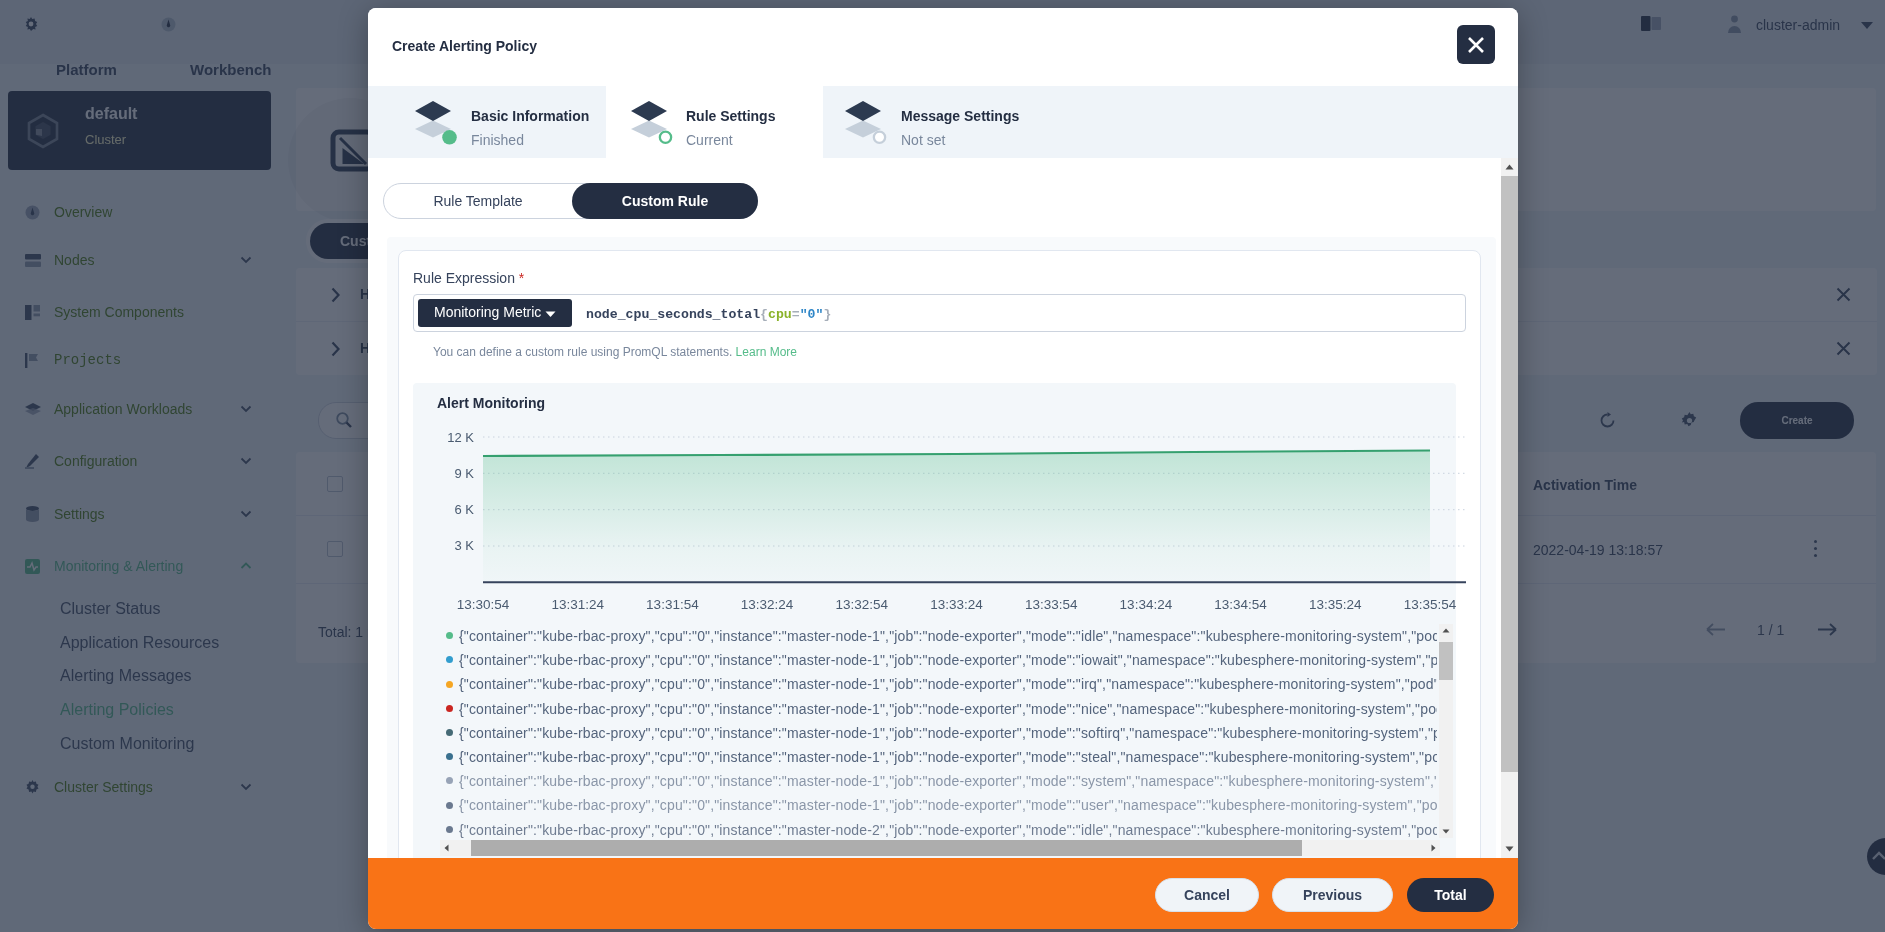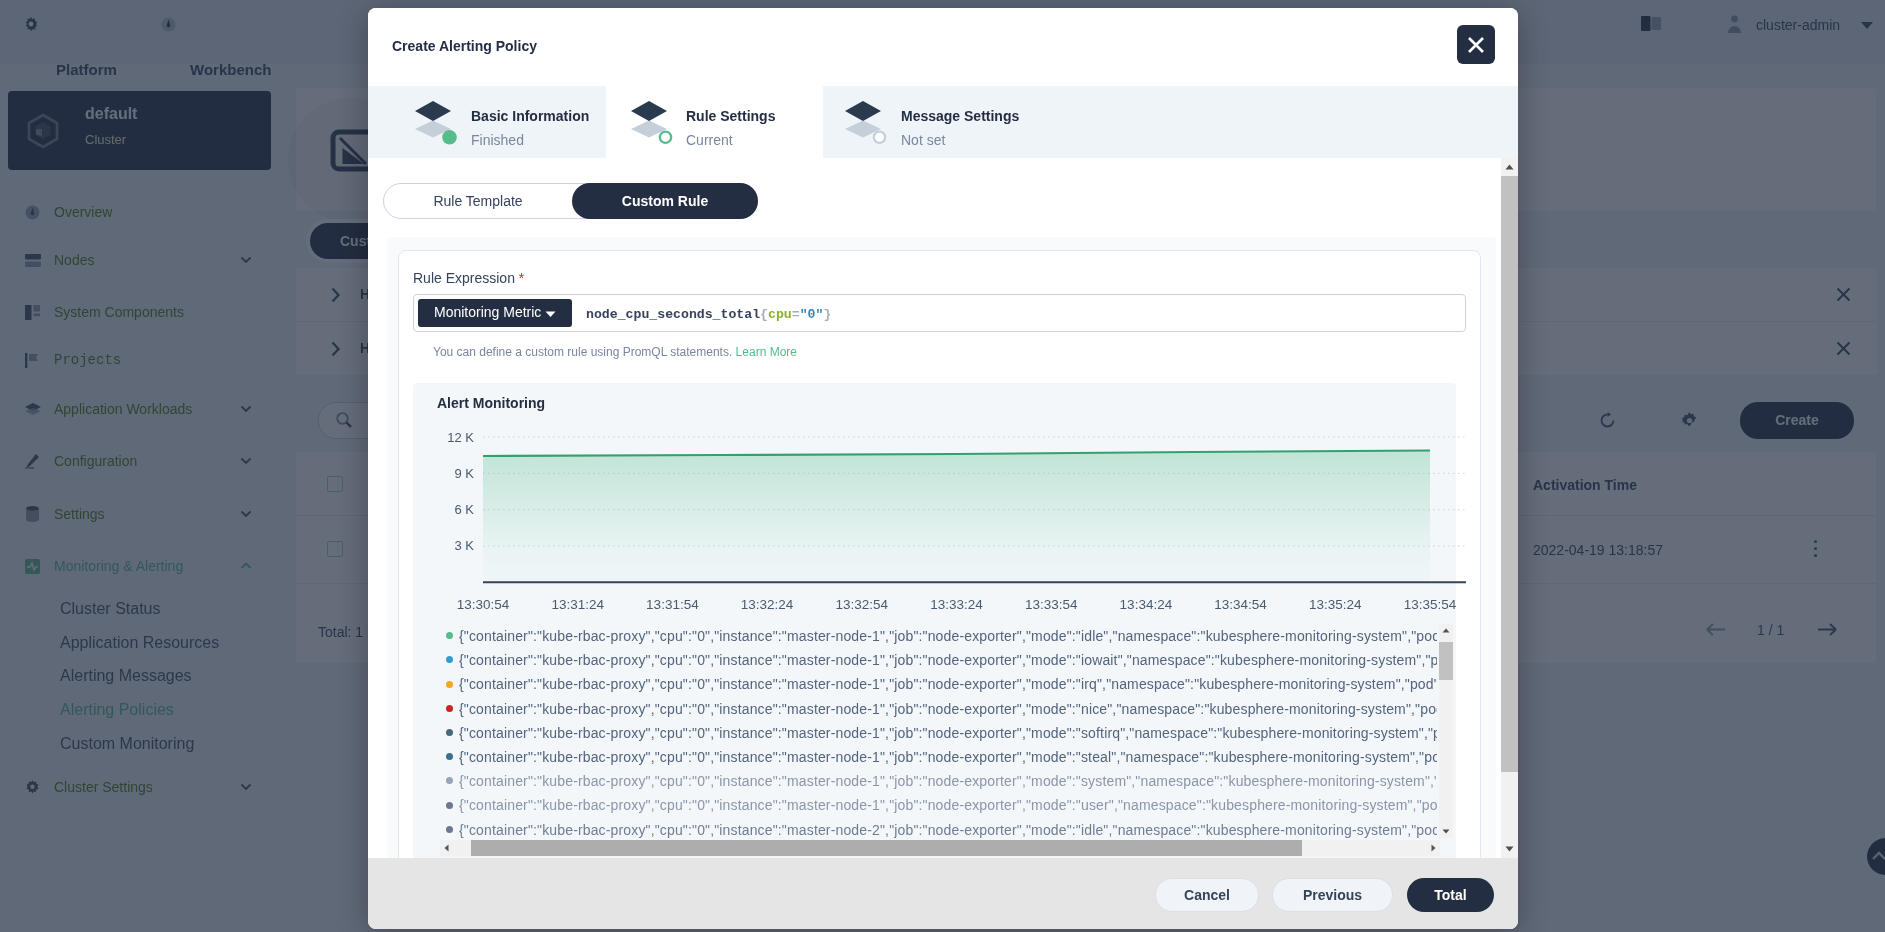--- a/index.html
+++ b/index.html
@@ -32,21 +32,21 @@
   #tabdark { left:204px; top:175px; width:186px; height:36px; background:#242e42; border-radius:18px; }
   .tabtxt { font-size:14px; }
   
   #opanel { left:19px; top:229px; width:1109px; height:629px; background:#f8fafc; border-radius:4px; }
   #card { left:30px; top:242px; width:1083px; height:616px; background:#fff; border:1px solid #e1e7f0; border-radius:8px; }
   
   #rein { left:45px; top:286px; width:1053px; height:38px; border:1px solid #ccd3de; border-radius:4px; background:#fff; }
   #rebtn { left:50px; top:291px; width:154px; height:28px; background:#242e42; border-radius:3px; color:#fff; font-size:14px; }
   #alertpanel { left:45px; top:375px; width:1043px; height:483px; background:#f3f7fa; border-radius:4px; }
   
-  #mfooter { left:0; top:850px; width:1150px; height:71px; background:#e5e5e5; border-radius:0 0 8px 8px; }
+  #mfooter { left:0; top:850px; width:1150px; height:71px; background:#f97316; border-radius:0 0 8px 8px; }
   .fbtn { position:absolute; top:20px; height:34px; border-radius:17px; font-size:14px; font-weight:bold; text-align:center; line-height:32px; }
   #legend { left:72px; top:618px; width:997px; height:212px; overflow:hidden; }
   .lrow { position:relative; height:24.2px; white-space:nowrap; }
   .ldot { display:inline-block; width:7px; height:7px; border-radius:50%; vertical-align:middle; margin:0 6px 0 6px; }
   .ltx { font-size:14px; vertical-align:middle; letter-spacing:0.15px; }
   .c1 { color:#54647c; } .c2 { color:#8a96a8; } .c3 { color:#6f7c91; }
   .fbtn.light { background:#f0f4f8; border:1px solid #d8e0ea; color:#36435c; }
   .fbtn.dark { background:#242e42; color:#fff; line-height:34px; }
   
   .sbtrack { background:#f1f1f1; }
@@ -214,21 +214,21 @@
       <path d="M10.5 10.5 L15 15" stroke="#36435c" stroke-width="2.4"></path>
     </svg>
   <svg class="abs" style="left:1599px;top:412px" width="17" height="17" viewBox="0 0 17 17">
       <path d="M14.5 8.5 A6 6 0 1 1 8.5 2.5" fill="none" stroke="#414f66" stroke-width="1.8"></path>
       <path d="M8.5 0 L12 2.5 L8.5 5 Z" fill="#414f66"></path>
     </svg>
   <svg class="abs" style="left:1681px;top:412px" width="17" height="17" viewBox="0 0 17 17">
       <path fill="#414f66" d="M8.5 0l1.2 2.3 2.6-.6.6 2.6 2.3 1.2-1.2 2-1.2 2 .2.4-2.6.6-.6 2.6-2.3 1.2-1.2-2.3-2.6.6-.6-2.6L.8 10.5 2 8.5.8 6.5l2.3-1.2.6-2.6 2.6.6z"></path>
       <circle cx="8.5" cy="8.5" r="2.6" fill="#eff4f9"></circle>
     </svg>
-  <div class="abs" style="left:1740px;top:402px;width:114px;height:37px;background:#242e42;border-radius:18px;text-align:center;line-height:37px;font-size:14px;font-weight:bold;color:#fff;">Create</div>
+  <div class="abs" style="left:1740px;top:402px;width:114px;height:37px;background:#242e42;border-radius:18px;text-align:center;line-height:37px;font-size:10px;font-weight:bold;color:#fff;">Create</div>
 
   <div class="abs bgpanel" style="left:296px;top:452px;width:1580px;height:211px;"></div>
   <div class="abs" style="left:327px;top:476px;width:16px;height:16px;border:1px solid #b7c1cf;border-radius:2px;background:#fff;"></div>
   <div class="abs" style="left:1533px;top:477px;font-size:14px;font-weight:bold;color:#36435c;white-space:nowrap;">Activation Time</div>
   <div class="abs" style="left:296px;top:515px;width:1580px;height:1px;background:#e6ecf3;"></div>
   <div class="abs" style="left:327px;top:541px;width:16px;height:16px;border:1px solid #b7c1cf;border-radius:2px;background:#fff;"></div>
   <div class="abs" style="left:1533px;top:542px;font-size:14px;color:#36435c;white-space:nowrap;">2022-04-19 13:18:57</div>
   <div class="abs" style="left:1814px;top:540px;width:3px;height:3px;background:#414f66;border-radius:50%;box-shadow:0 7px 0 #414f66,0 14px 0 #414f66;"></div>
   <div class="abs" style="left:296px;top:583px;width:1580px;height:1px;background:#e6ecf3;"></div>
   <div class="abs" style="left:318px;top:624px;font-size:14px;color:#36435c;white-space:nowrap;">Total: 1 results</div>

